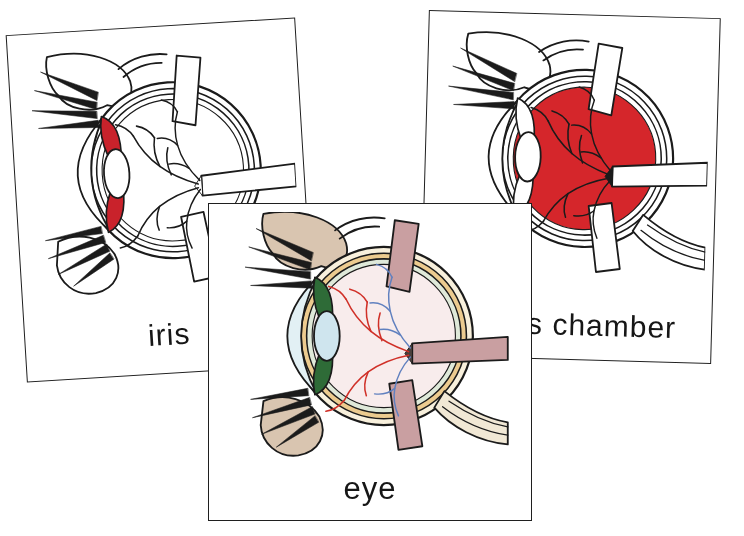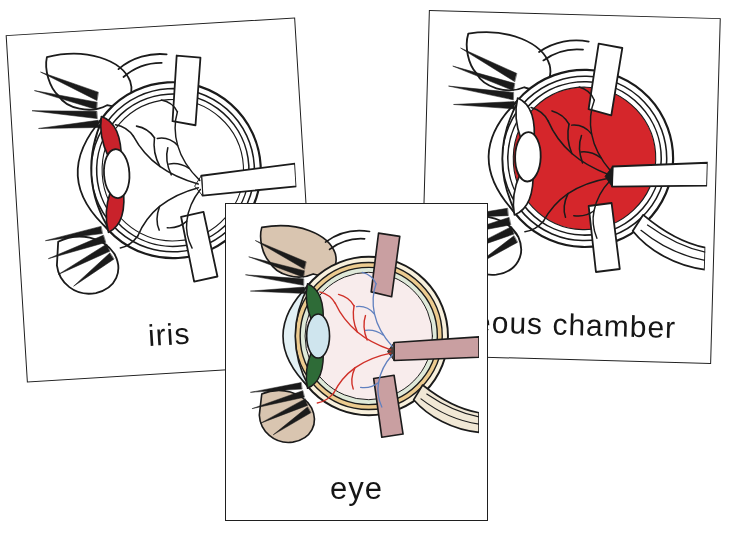--- a/index.html
+++ b/index.html
@@ -1,21 +1,21 @@
 <!DOCTYPE html>
 <html><head>
 <meta charset="utf-8">
 <style>
   html,body{margin:0;padding:0;background:#ffffff;}
   .stage{position:relative;width:744px;height:536px;background:#ffffff;overflow:hidden;
          font-family:"Liberation Sans", sans-serif;}
   .card{position:absolute;background:#ffffff;border:1.6px solid #1f1f1f;box-sizing:border-box;}
   .card-iris{left:16px;top:26px;width:290px;height:348px;transform:rotate(-3.5deg);z-index:2;}
   .card-vc{left:424px;top:14px;width:292px;height:346px;transform:rotate(1.6deg);z-index:1;}
-  .card-eye{left:225px;top:203px;width:263px;height:318px;z-index:3;}
+  .card-eye{left:208px;top:203px;width:324px;height:318px;z-index:3;}
   .figure{position:absolute;left:8px;right:8px;top:8px;bottom:66px;}
   .card-eye .figure{bottom:60px;}
   .figure svg{width:100%;height:100%;display:block;}
   .caption{position:absolute;left:0;right:0;text-align:center;color:#161616;
            font-size:30px;letter-spacing:1px;line-height:1.1;}
   .card-iris .caption{bottom:22px;}
   .card-vc .caption{bottom:18px;padding-right:26px;}
   .card-eye .caption{bottom:14px;font-size:31px;}
   .defs-holder{position:absolute;width:0;height:0;overflow:hidden;}
 </style>

